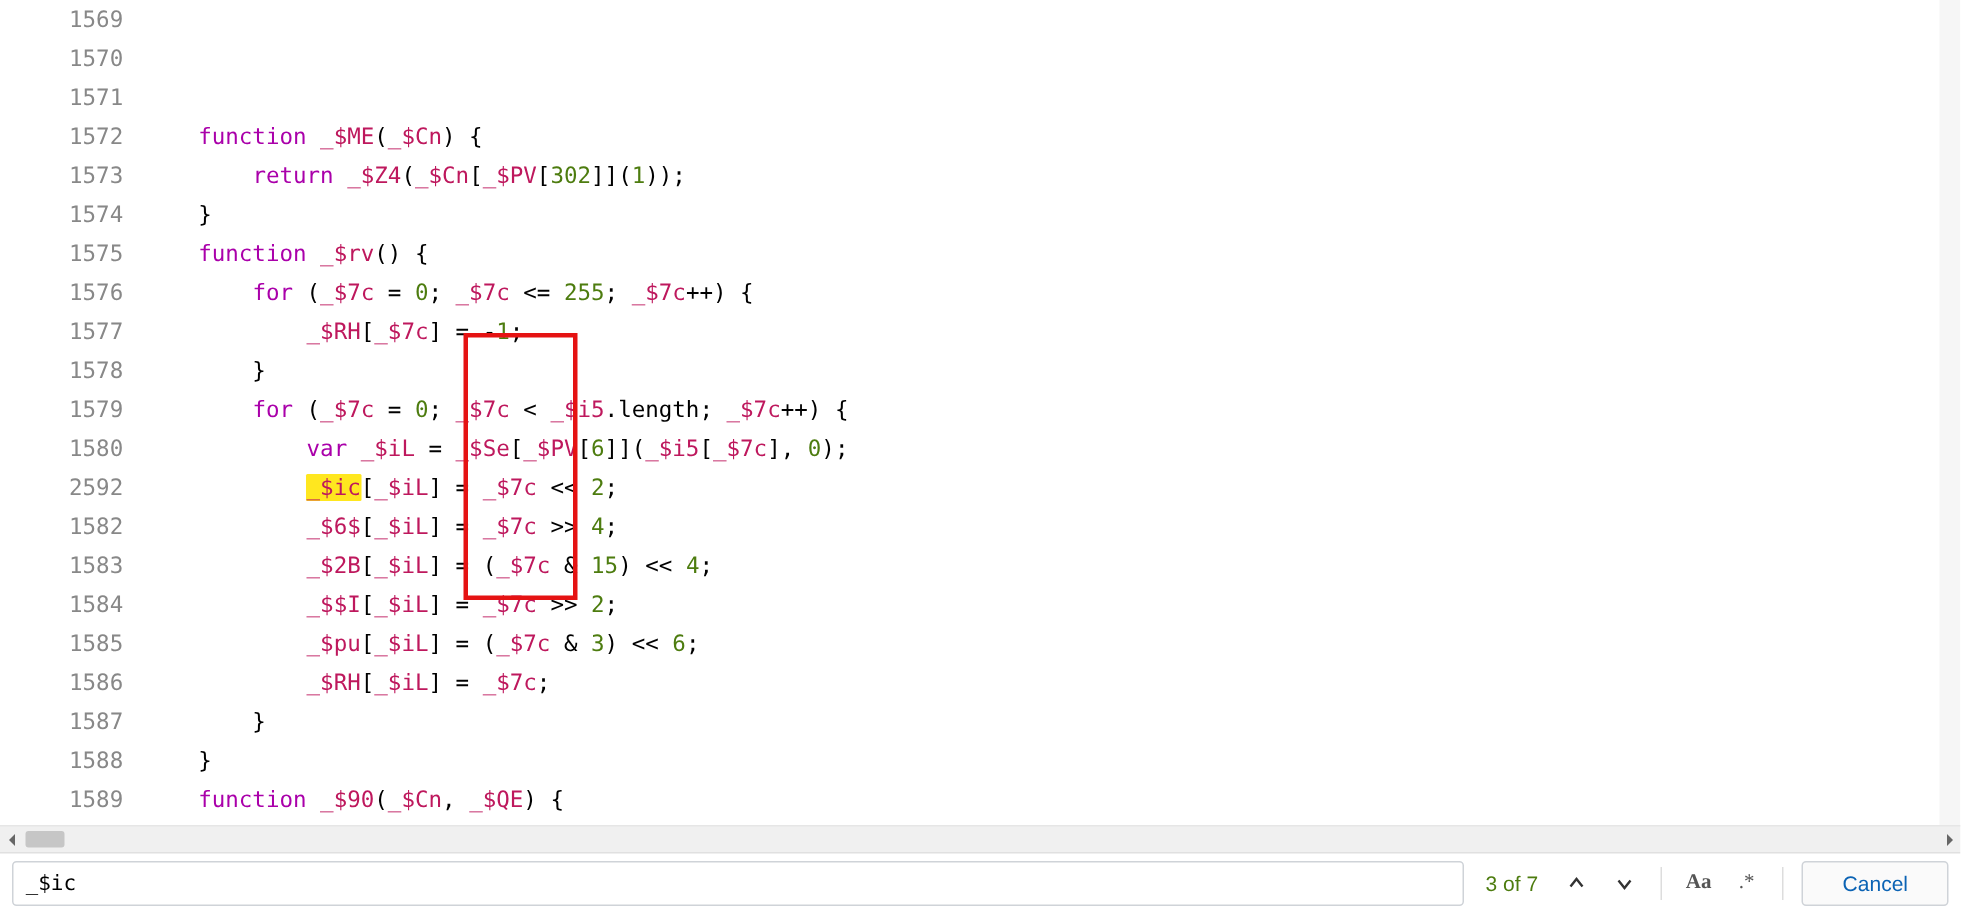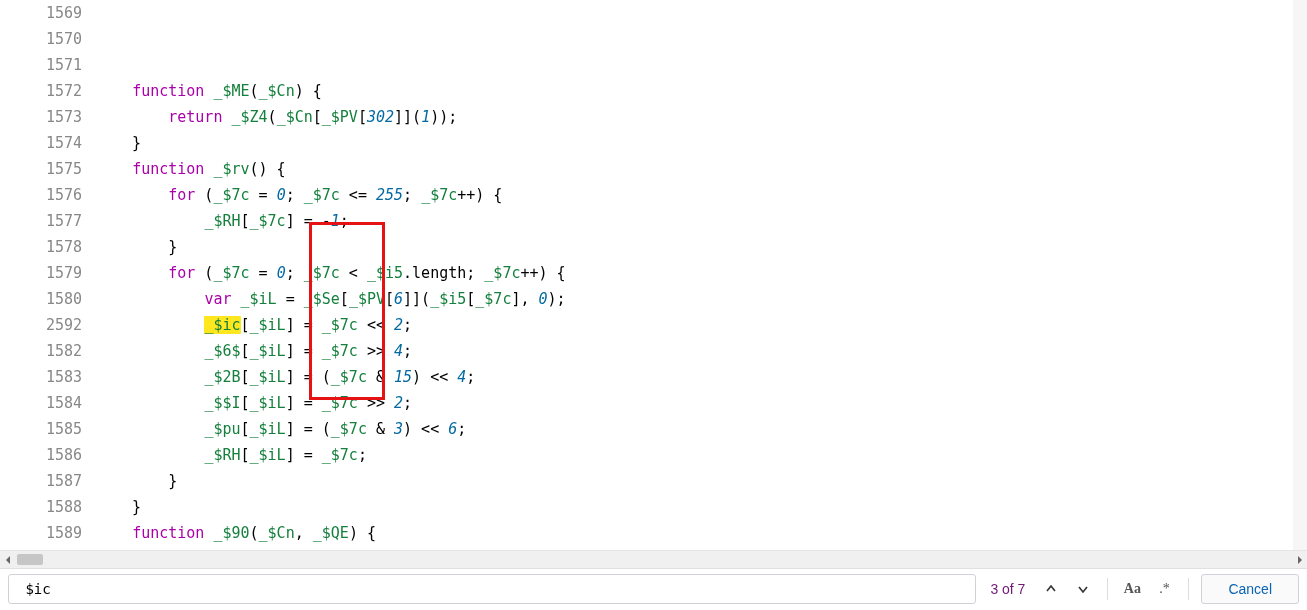--- a/index.html
+++ b/index.html
@@ -35,22 +35,22 @@
   }
   .gutter div { height: 26px; margin-left: 46px; }
   .code {
     flex: 1 1 auto;
     white-space: pre;
     font-family: Consolas, monospace;
     position: relative;
   }
   .code .line { height: 26px; }
   .kw { color: #aa00aa; } 
-  .varname { color: #15803d; }
-  .num { color: #0369a1; font-style: italic; }
+  .varname { color: #be185d; }
+  .num { color: #4d7c0f; }
   .hl {
     background: #ffe71f;
     border-radius: 1px;
   }
   
   .anno-rect {
     position: absolute;
     border: 3px solid #e51313;
     pointer-events: none;
   }
@@ -87,21 +87,21 @@
     flex:1;
     height: 28px;
     border: 1px solid #cfd3d8;
     border-radius: 3px;
     padding: 0 8px;
     font-family: Consolas, monospace;
     font-size: 14px;
     outline: none;
   }
   .findbar .count {
-    color: #701a75;
+    color: #4d7c0f;
     padding: 0 6px;
     white-space: nowrap;
   }
   .findbar .icon-btn {
     width: 24px; height:24px;
     display:flex;align-items:center;justify-content:center;
     color:#444;
     cursor:pointer;
     border-radius:3px;
   }

